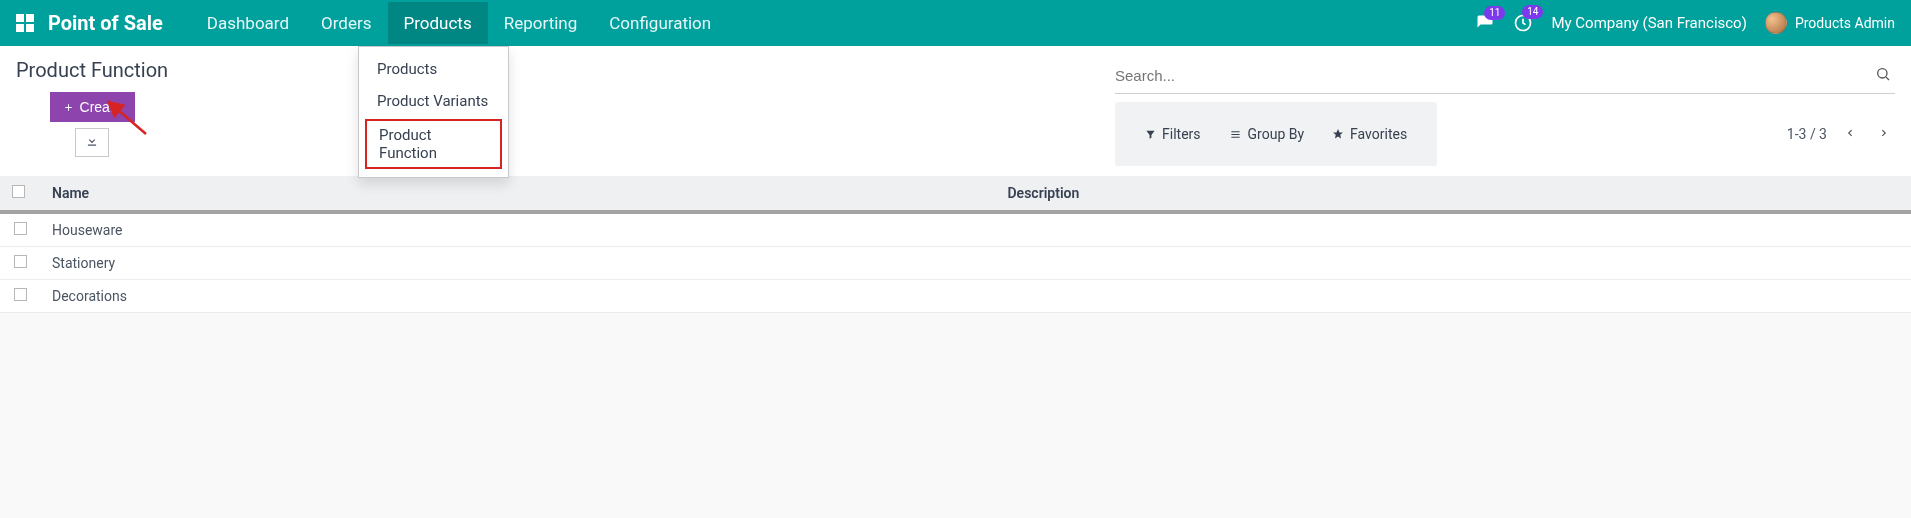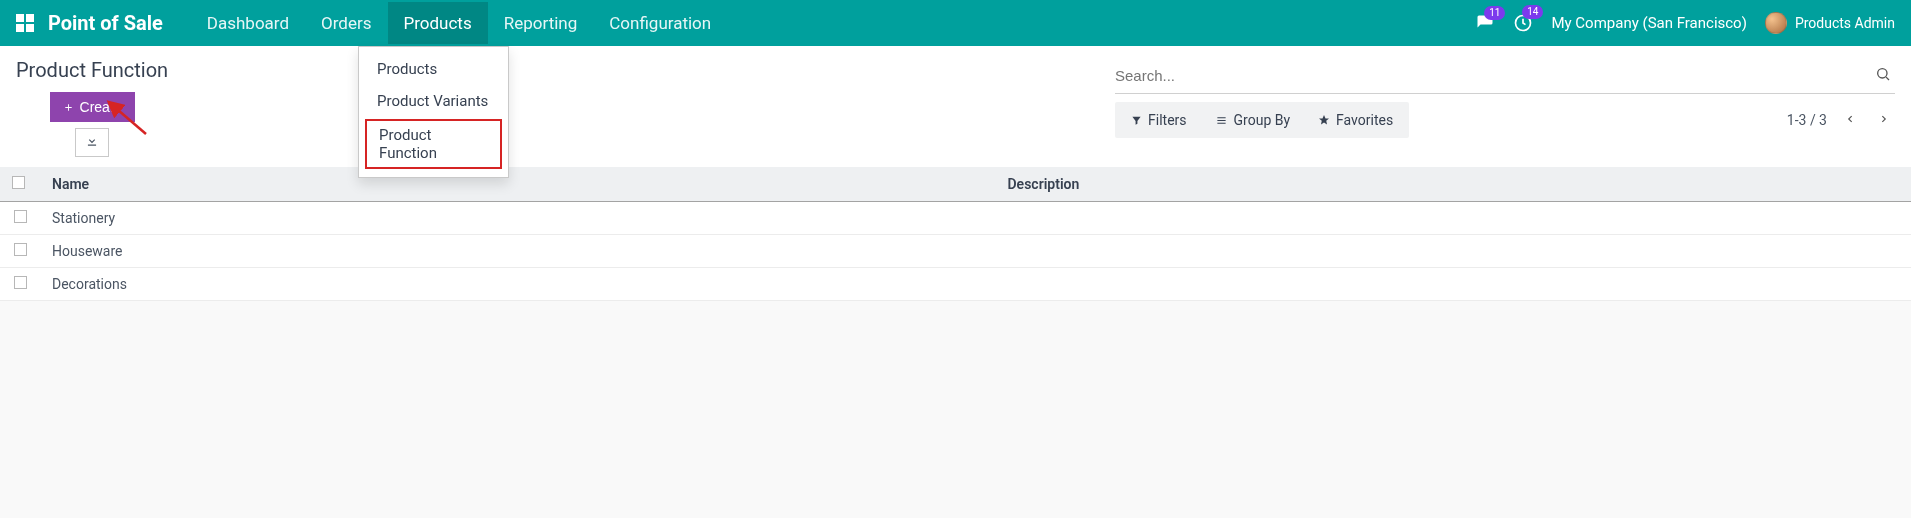--- a/index.html
+++ b/index.html
@@ -27,27 +27,27 @@
   .page-title { font-size: 20px; color: #374151; font-weight: 400; }
   .btn-row { display: flex; align-items: center; gap: 6px; position: relative; flex-direction: column; }
   .btn-create { background: #8e44ad; color: #fff; border: 1px solid #8e44ad; padding: 6px 12px; cursor: pointer; display: flex; align-items: center; gap: 6px; font-size: 14px; }
   .btn-import { background: #fff; border: 1px solid #c9c9c9; padding: 5px 9px; cursor: pointer; color: #4b5563; }
   
   .cb-right { flex: 1; max-width: 780px; margin-left: 420px; display: flex; flex-direction: column; gap: 8px; }
   .search-wrap { display: flex; align-items: center; border-bottom: 1px solid #d0d0d0; padding: 4px 0; }
   .search-input { flex: 1; border: none; outline: none; font-size: 15px; color: #6b7280; background: transparent; }
   .search-icon { color: #6b7280; cursor: pointer; padding: 4px; }
   .filter-row { display: flex; align-items: center; justify-content: space-between; }
-  .filter-group { display: flex; gap: 4px; background: #f1f2f3; padding: 4px; border-radius: 2px; }
+  .filter-group { display: flex; gap: 4px; background: #f1f2f3; padding: 18px; border-radius: 2px; }
   .filter-btn { padding: 6px 12px; cursor: pointer; display: flex; align-items: center; gap: 6px; color: #374151; font-size: 14px; }
   .pager { display: flex; align-items: center; gap: 12px; color: #4b5563; font-size: 14px; }
   .pager-arrow { cursor: pointer; padding: 4px 6px; color: #555; }
   
   .table { width: 100%; border-collapse: collapse; background: #fff; }
-  .table thead th { background: #eef0f2; text-align: left; font-weight: 600; padding: 9px 12px; border-bottom: 1px solid #a3a3a3; color: #374151; font-size: 14px; }
+  .table thead th { background: #eef0f2; text-align: left; font-weight: 600; padding: 9px 12px; border-bottom: 4px solid #a3a3a3; color: #374151; font-size: 14px; }
   .table tbody td { padding: 8px 12px; border-bottom: 1px solid #ececec; color: #4b5563; }
   .checkbox-cell { width: 40px; text-align: center; }
   .chk { width: 13px; height: 13px; border: 1px solid #b7b7b7; display: inline-block; cursor: pointer; background: #fff; }
   .name-col { width: 50%; }
   
   .arrow-annot { position: absolute; left: 96px; top: 14px; pointer-events: none; }
   .arrow-annot svg { overflow: visible; }
 </style>
 </head>
 <body>
@@ -174,26 +174,26 @@
   <thead>
     <tr>
       <th class="checkbox-cell"><span class="chk"></span></th>
       <th class="name-col">Name</th>
       <th>Description</th>
     </tr>
   </thead>
   <tbody>
     <tr>
       <td class="checkbox-cell"><span class="chk"></span></td>
+      <td>Houseware</td>
+      <td></td>
+    </tr>
+    <tr>
+      <td class="checkbox-cell"><span class="chk"></span></td>
       <td>Stationery</td>
-      <td></td>
-    </tr>
-    <tr>
-      <td class="checkbox-cell"><span class="chk"></span></td>
-      <td>Houseware</td>
       <td></td>
     </tr>
     <tr>
       <td class="checkbox-cell"><span class="chk"></span></td>
       <td>Decorations</td>
       <td></td>
     </tr>
   </tbody>
 </table>
 

